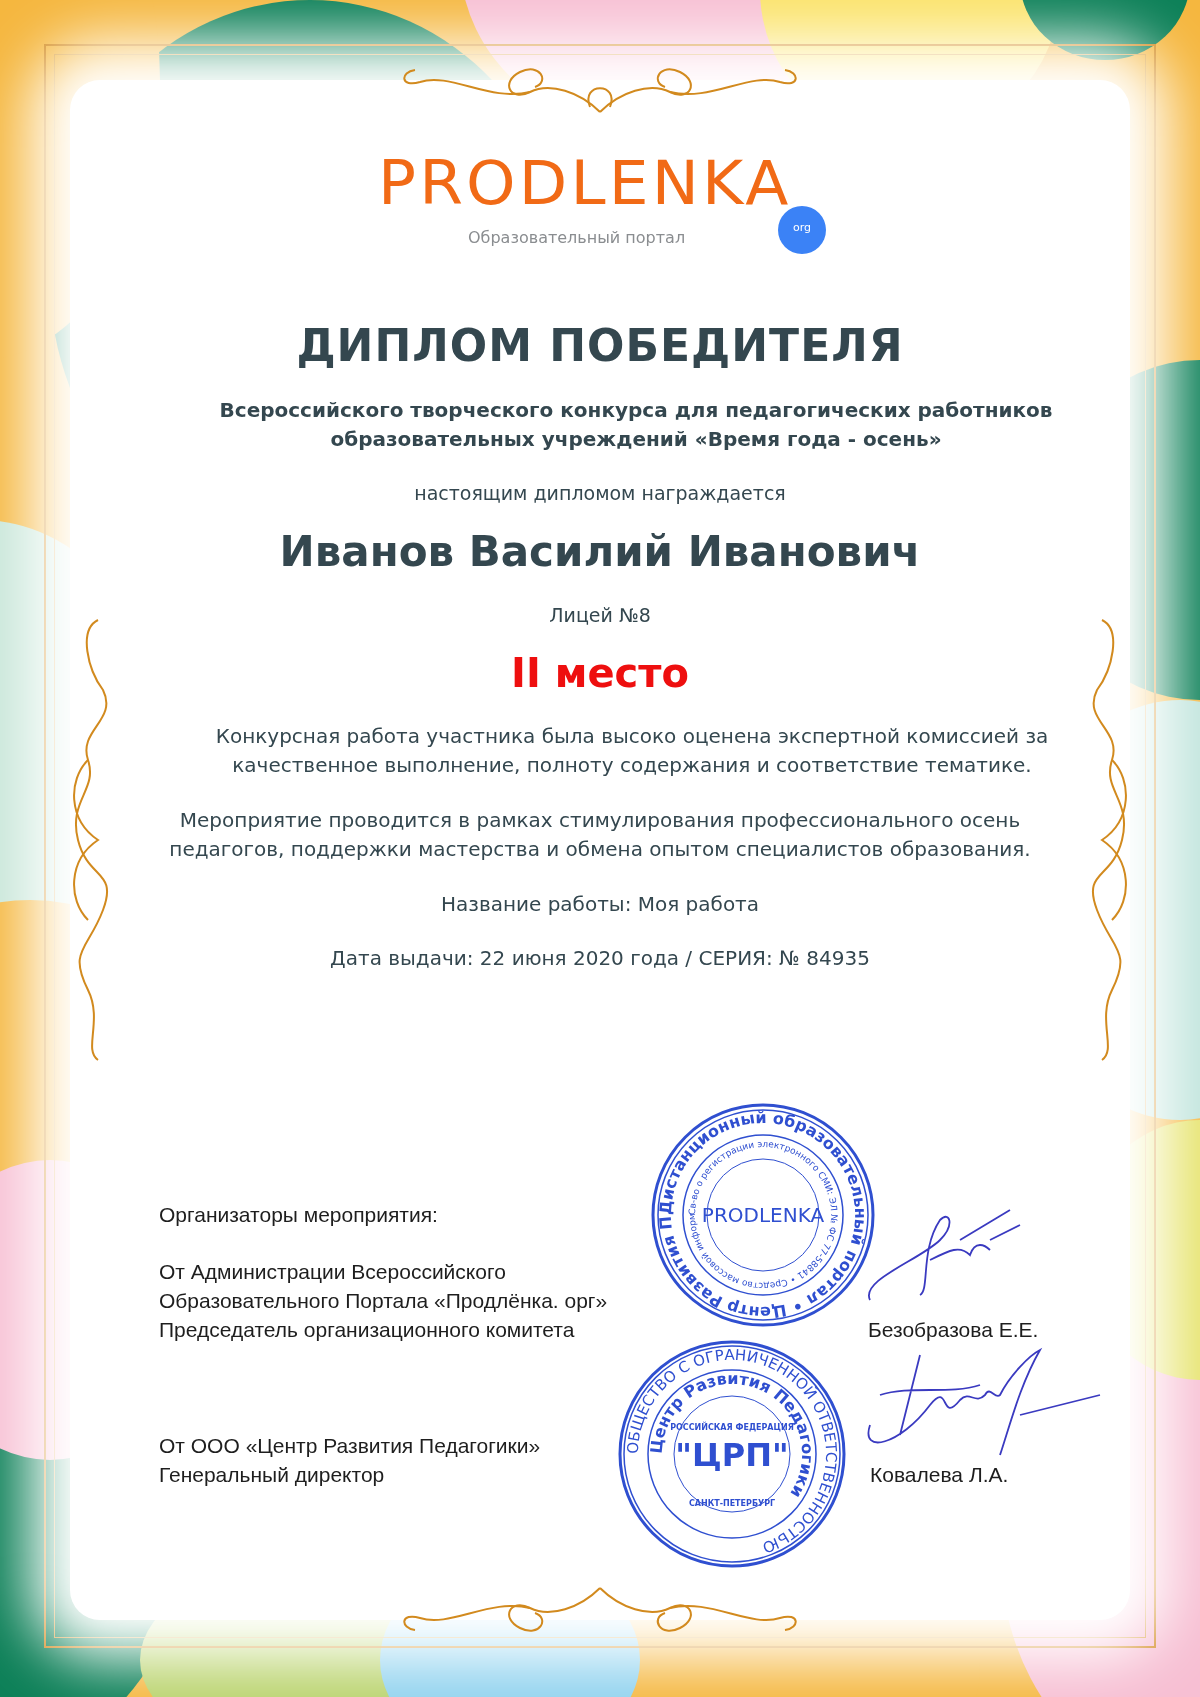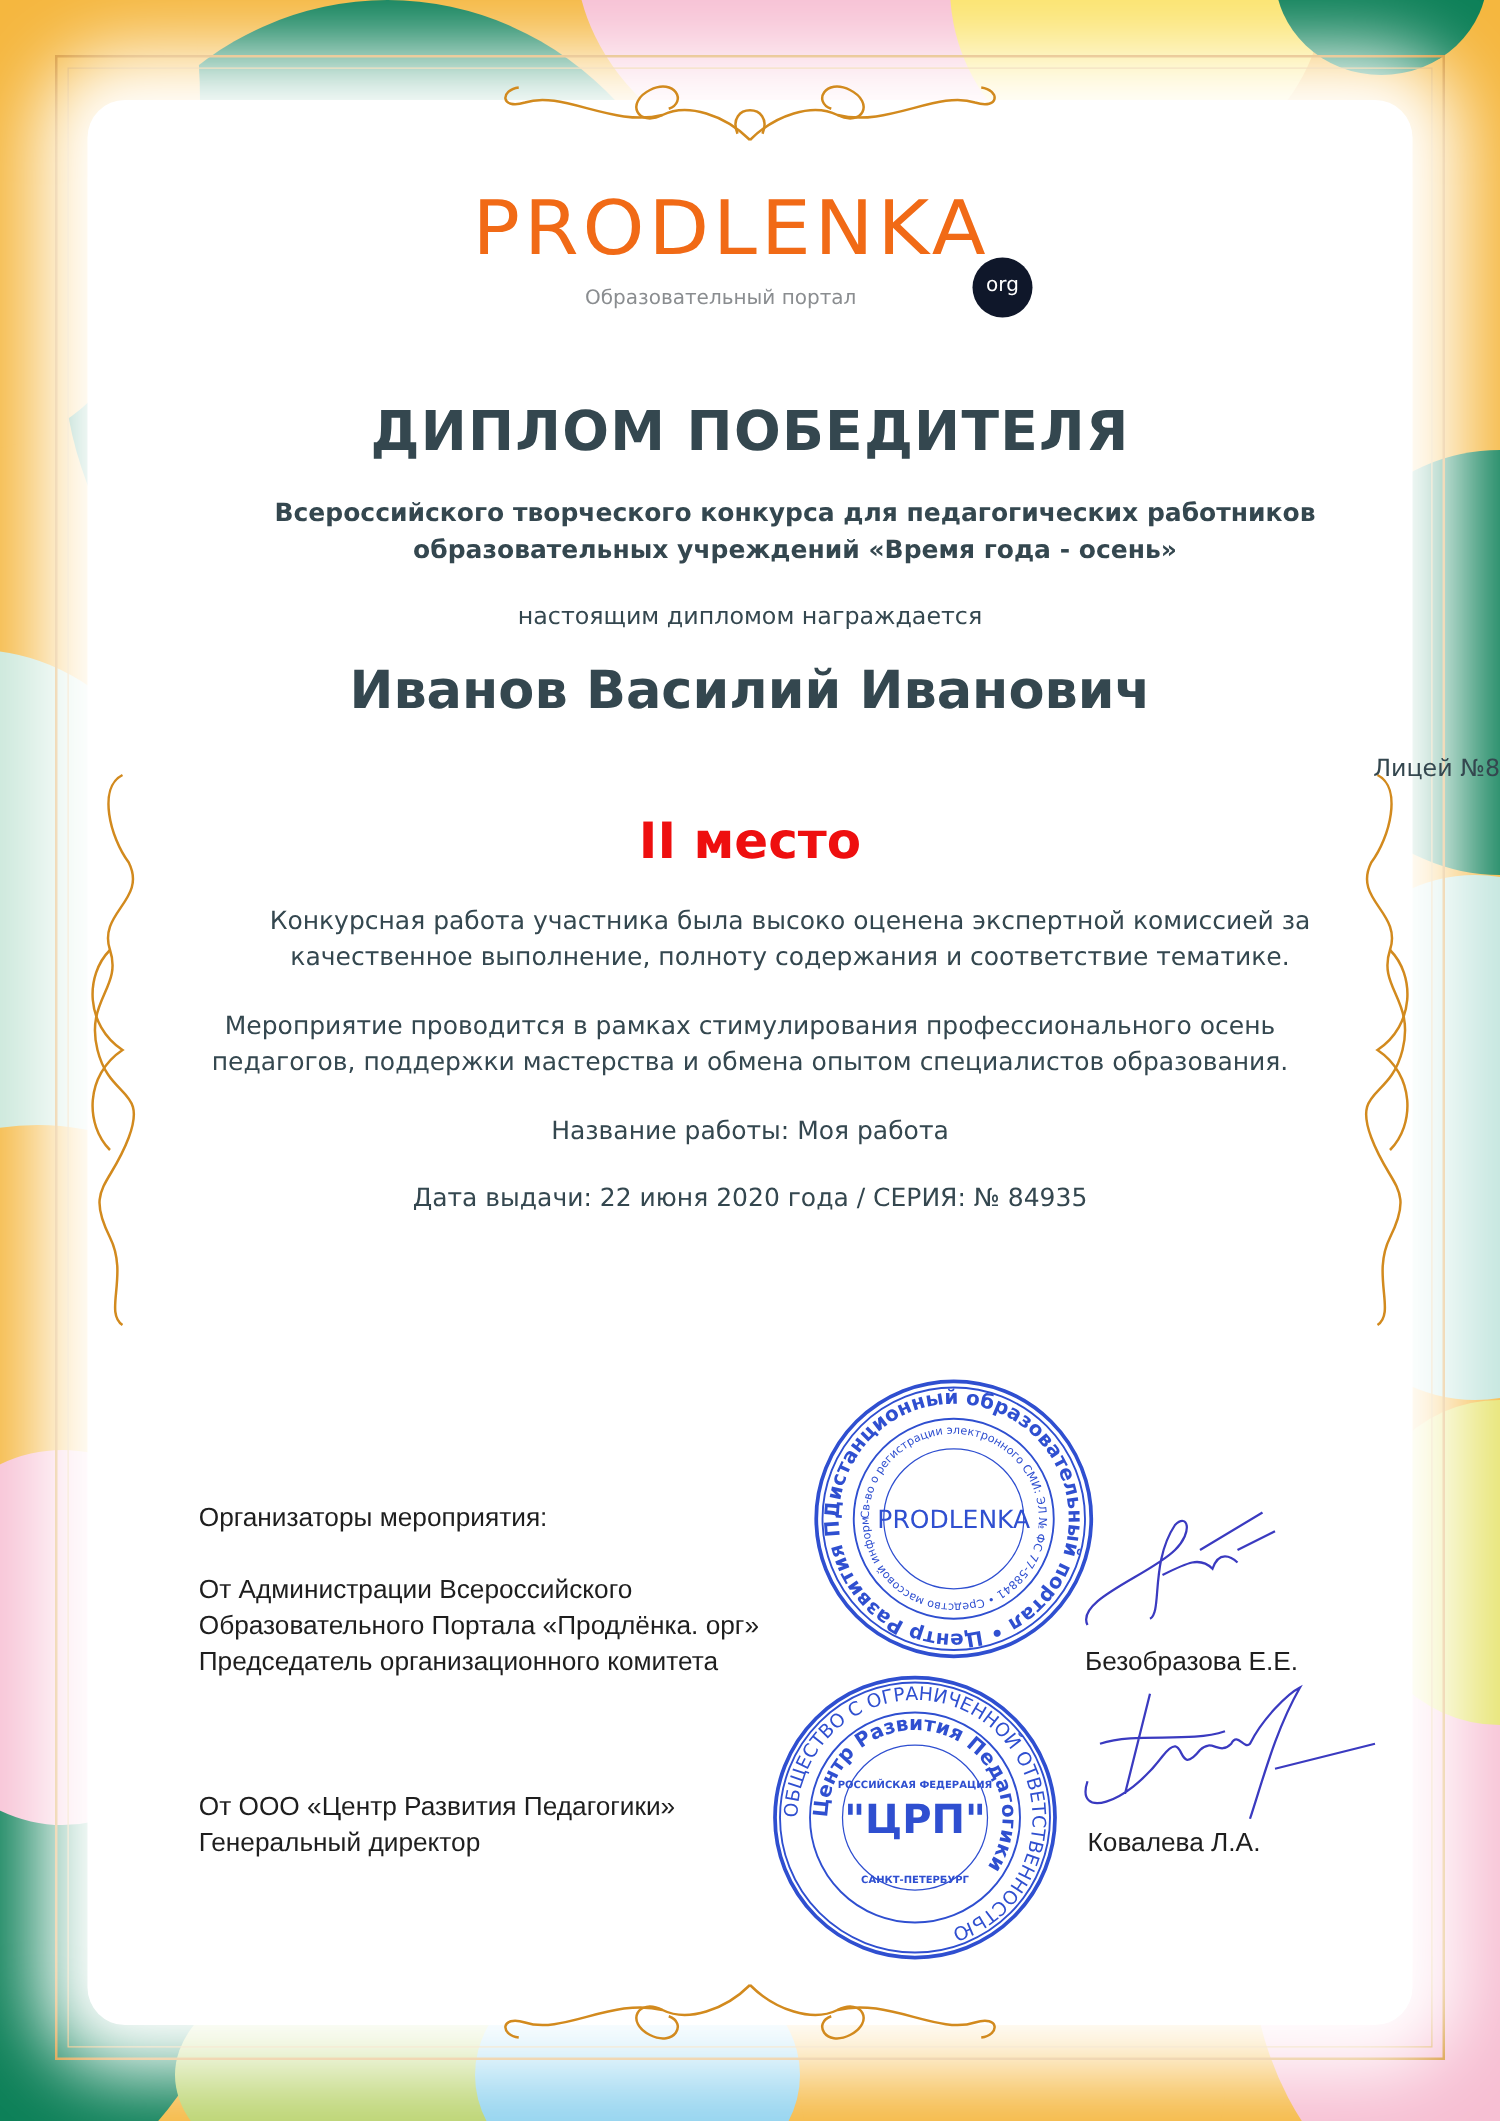--- a/index.html
+++ b/index.html
@@ -28,28 +28,28 @@
 
   .logo { position: absolute; left: 378px; top: 148px; width: 460px; height: 110px; }
   .logo-text {
     position: absolute; left: 0; top: 0; font-family: "DejaVu Sans", sans-serif;
     font-size: 60px; letter-spacing: 3px; color: #f16a16; font-weight: normal;
     transform: scaleX(1.05); transform-origin: left;
   }
   .logo-sub { position: absolute; left: 90px; top: 80px; font-size: 16px; color: #8a8d90; }
   .logo-org {
     position: absolute; left: 400px; top: 58px; width: 48px; height: 48px; border-radius: 50%;
-    background: #0f172a; color: #fff; font-size: 16px; text-align: center; line-height: 44px;
+    background: #3b82f6; color: #fff; font-size: 11px; text-align: center; line-height: 44px;
   }
 
   .title { top: 320px; font-size: 44px; font-weight: bold; letter-spacing: 1px; }
   .subtitle { top: 396px; font-size: 20px; font-weight: bold; line-height: 29px; padding-left: 36px; }
   .awarded { top: 482px; font-size: 19px; }
   .name { top: 527px; font-size: 42px; font-weight: bold; }
-  .org { top: 604px; font-size: 19px; text-align: right; }
+  .org { top: 604px; font-size: 19px; }
   .place { top: 650px; font-size: 40px; font-weight: bold; color: #ee0f0f; }
   .para1 { top: 722px; font-size: 20px; line-height: 29px; margin-left: 32px; }
   .para2 { top: 806px; font-size: 20px; line-height: 29px; }
   .work { top: 892px; font-size: 20px; }
   .date { top: 946px; font-size: 20px; }
 
   .organizers { position: absolute; left: 159px; color: #1e1e1e; font-family: "Liberation Sans", sans-serif; font-size: 21px; line-height: 29px; }
   .sig-name { position: absolute; color: #1e1e1e; font-family: "Liberation Sans", sans-serif; font-size: 21px; }
   svg { display: block; }
 </style>

